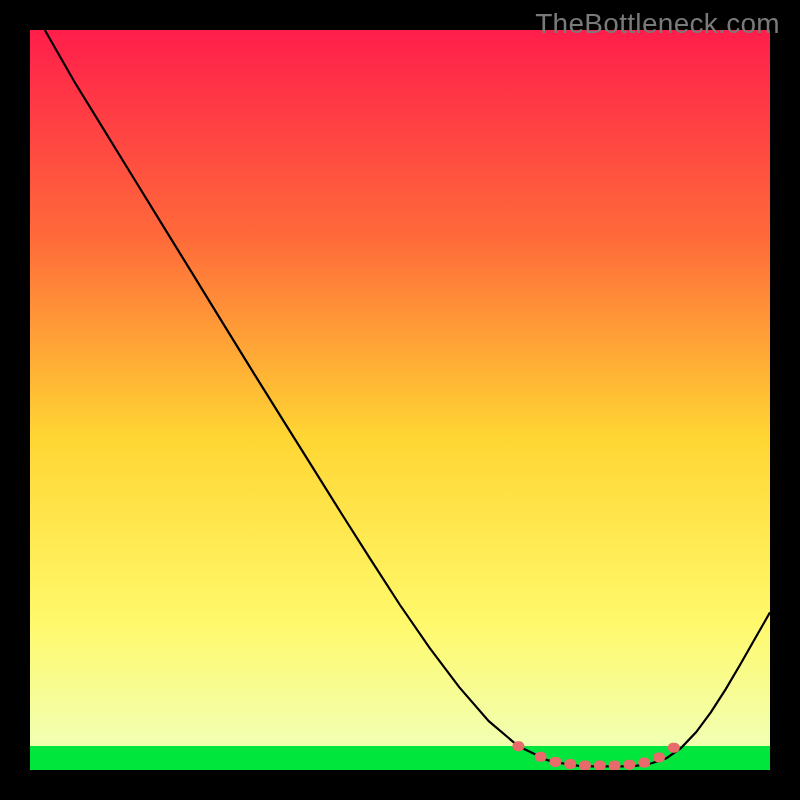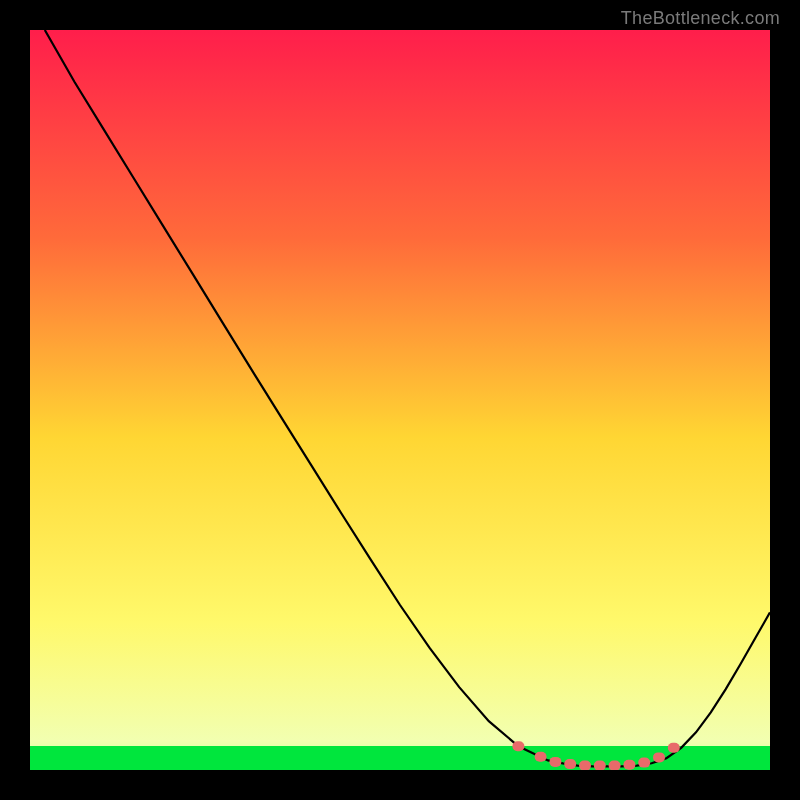--- a/index.html
+++ b/index.html
@@ -1,17 +1,17 @@
 <!DOCTYPE html>
 <html><head>
 <meta charset="utf-8">
 <style>
   * { margin: 0; padding: 0; box-sizing: border-box; }
   body { width: 800px; height: 800px; background: #000; position: relative; font-family: Arial, sans-serif; }
-  .watermark { position: absolute; top: 8px; right: 20px; color: #7a7a7a; font-size: 18px; font-weight: 500; letter-spacing: 0.3px; z-index: 10; }
+  .watermark { position: absolute; top: 8px; right: 20px; color: #7a7a7a; font-size: 28px; font-weight: 500; letter-spacing: 0.3px; z-index: 10; }
   .plot-area { position: absolute; top: 30px; left: 30px; width: 740px; height: 740px; overflow: hidden; }
   .gradient-bg { position: absolute; top: 0; left: 0; width: 100%; height: 100%; }
   .green-band { position: absolute; left: 0; width: 100%; background: #00e63d; }
   .curve-svg { position: absolute; top: 0; left: 0; width: 100%; height: 100%; }
 </style>
 </head>
 <body>
 
 <div class="watermark">TheBottleneck.com</div>
 

